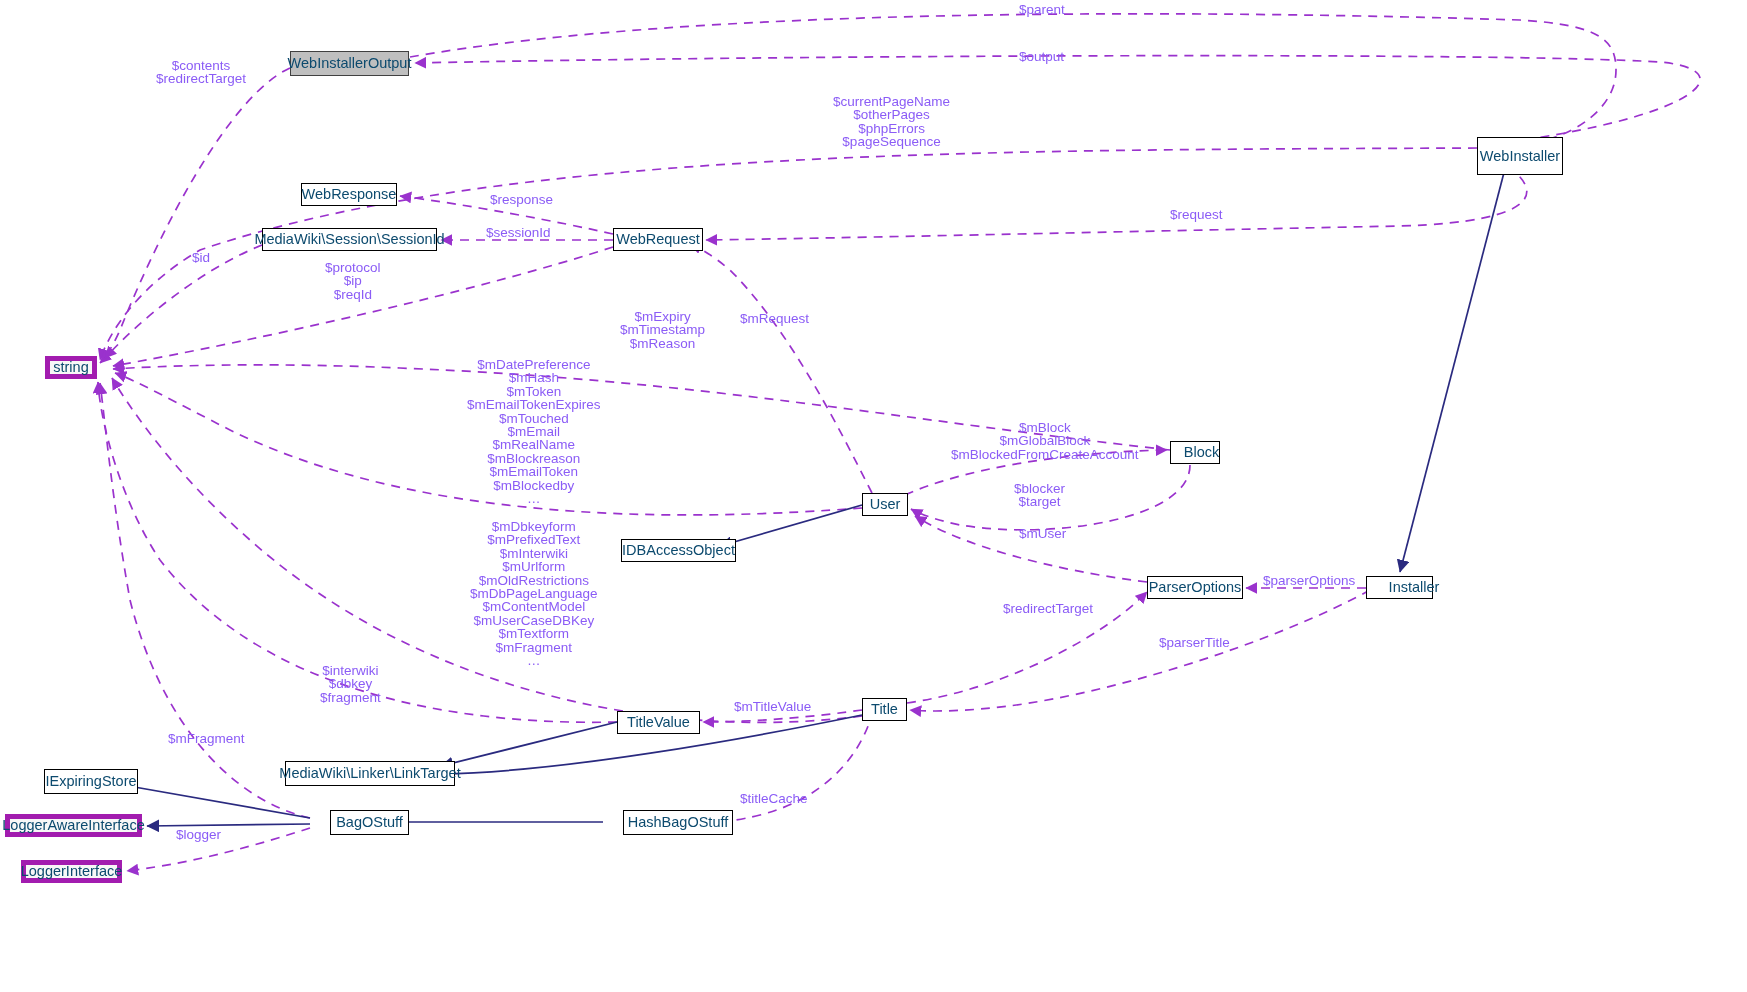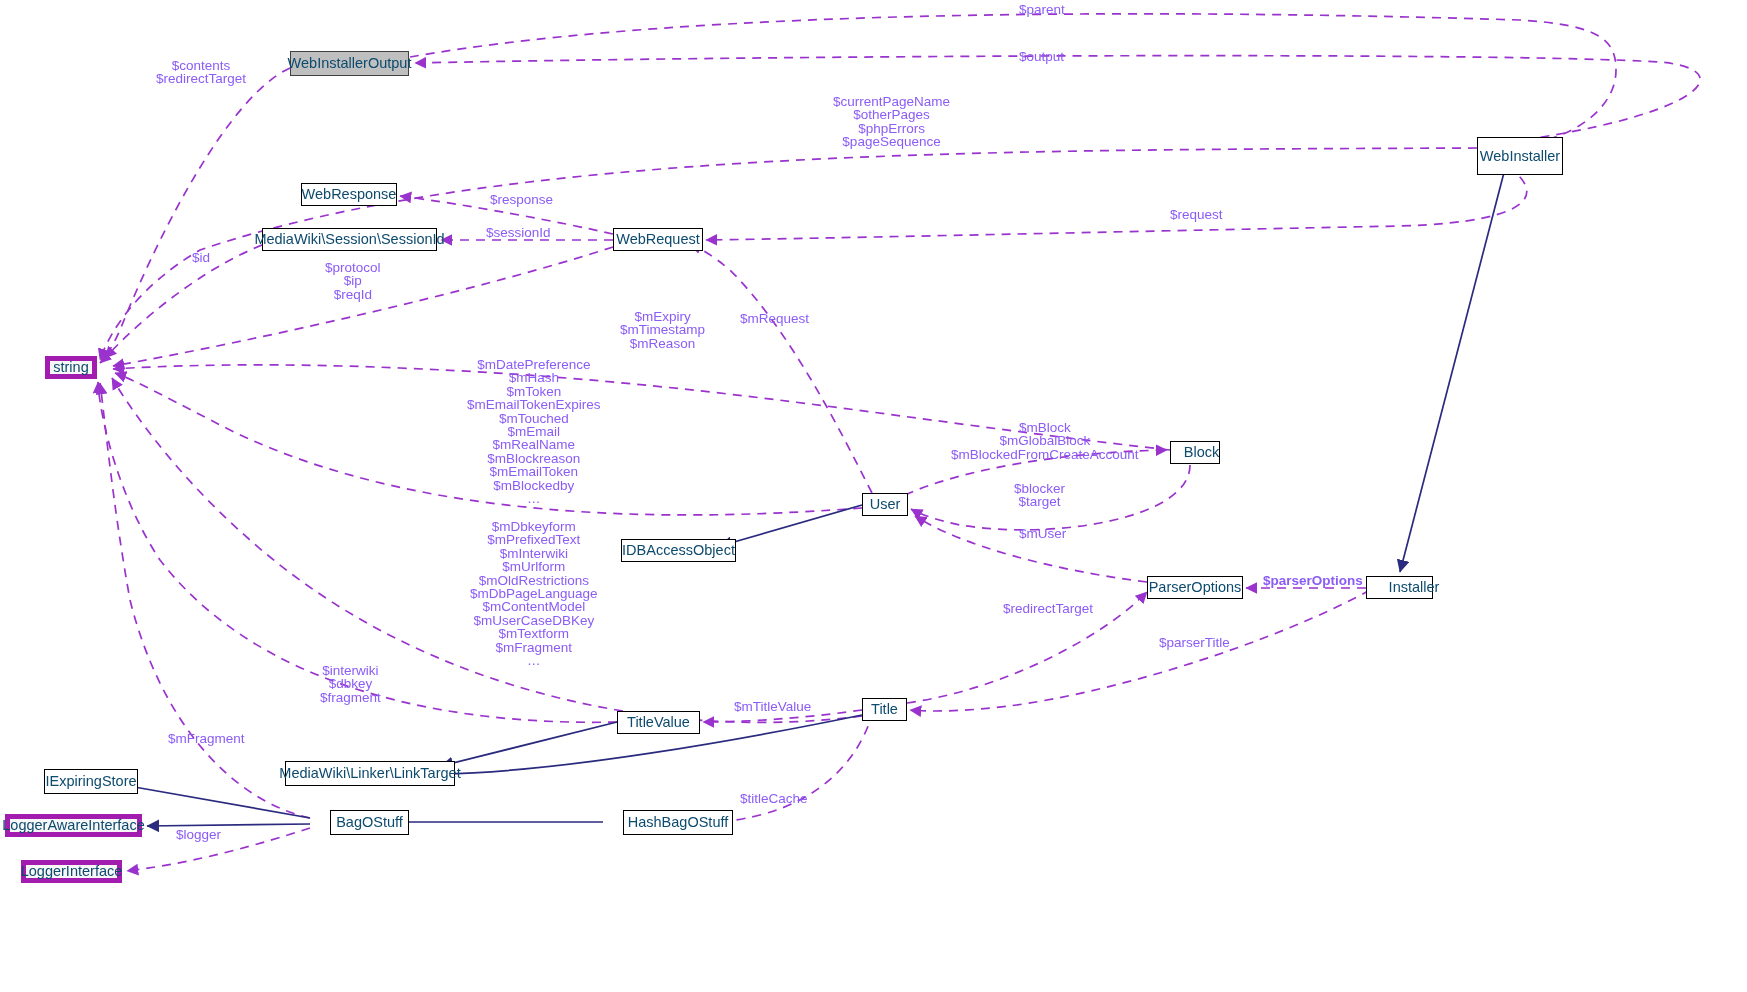--- a/index.html
+++ b/index.html
@@ -206,21 +206,21 @@
 $mPrefixedText
 $mInterwiki
 $mUrlform
 $mOldRestrictions
 $mDbPageLanguage
 $mContentModel
 $mUserCaseDBKey
 $mTextform
 $mFragment
 …</div>
-      <div class="edge-label" style="left: 1263px; top: 574px; font-weight: bold;">$parserOptions</div>
+      <div class="edge-label" style="left: 1263px; top: 574px;">$parserOptions</div>
       <div class="edge-label" style="left: 1003px; top: 602px;">$redirectTarget</div>
       <div class="edge-label" style="left: 1159px; top: 636px;">$parserTitle</div>
       <div class="edge-label" style="left: 320px; top: 664px;">$interwiki
 $dbkey
 $fragment</div>
       <div class="edge-label" style="left: 734px; top: 700px;">$mTitleValue</div>
       <div class="edge-label" style="left: 168px; top: 732px;">$mFragment</div>
       <div class="edge-label" style="left: 740px; top: 792px;">$titleCache</div>
       <div class="edge-label" style="left: 176px; top: 828px;">$logger</div>
     </div>

